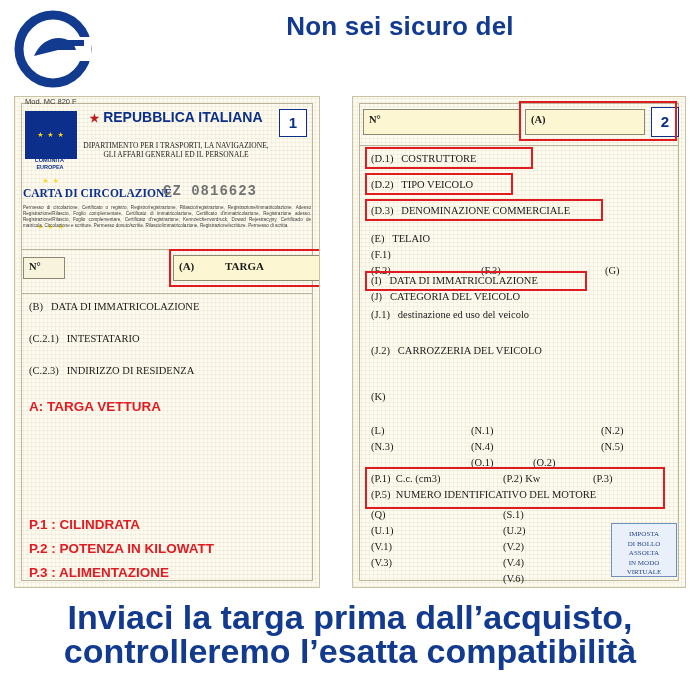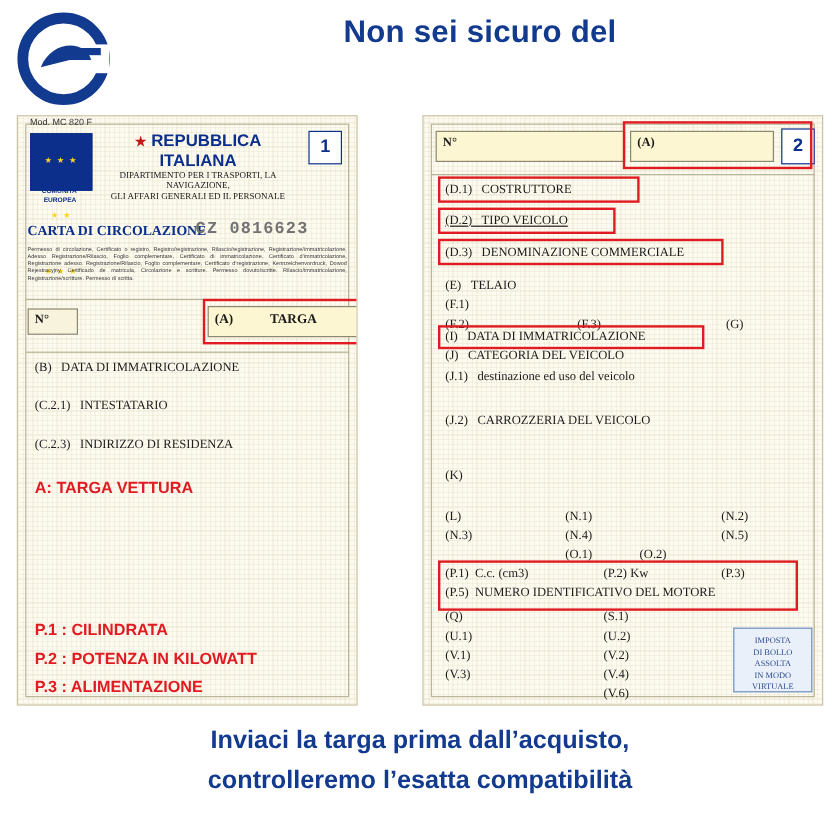--- a/index.html
+++ b/index.html
@@ -25,40 +25,40 @@
     font-size:26px;
     line-height:36px;
     letter-spacing:.2px;
   }
   
   .footer{
     position:absolute;left:0;top:600px;width:700px;
     text-align:center;
     color:#123a8f;
     font-weight:bold;
-    font-size:21px;
+    font-size:34px;
     line-height:34px;
   }
   
   .doc{
     position:absolute;
     background:#fdfbef;
     border:1px solid #c9c3a6;
     box-sizing:border-box;
     overflow:hidden;
   }
   .doc:before{
     content:"";
     position:absolute;inset:0;
     background:
       repeating-linear-gradient(0deg, rgba(210,200,170,.20) 0 1px, rgba(0,0,0,0) 1px 4px),
       repeating-linear-gradient(90deg, rgba(210,200,170,.18) 0 1px, rgba(0,0,0,0) 1px 4px);
     pointer-events:none;
   }
-  #doc-left{left:14px;top:96px;width:284px;height:492px;}
+  #doc-left{left:14px;top:96px;width:306px;height:492px;}
   #doc-right{left:352px;top:96px;width:334px;height:492px;}
 
   .doc-inner{
     position:absolute;inset:6px;
     border:1px solid #b9b49a;
     background:transparent;
   }
   .modcode{
     position:absolute;left:10px;top:0px;
     font-size:7.5px;color:#333;
@@ -247,21 +247,21 @@
   <div class="red-hl" style="left:166px;top:4px;width:158px;height:40px;"></div>
 
   <div class="hr-line" style="top:48px;"></div>
 
   <div class="fld" style="left:18px;top:56px;">
     <span>(D.1)</span>
     &nbsp;&nbsp;<span>COSTRUTTORE</span>
   </div>
   <div class="red-hl" style="left:12px;top:50px;width:168px;height:22px;"></div>
 
-  <div class="fld" style="left:18px;top:82px;text-decoration:underline;">
+  <div class="fld" style="left:18px;top:82px;">
     <span>(D.2)</span>
     &nbsp;&nbsp;<span>TIPO VEICOLO</span>
   </div>
   <div class="red-hl" style="left:12px;top:76px;width:148px;height:22px;"></div>
 
   <div class="fld" style="left:18px;top:108px;">
     <span>(D.3)</span>
     &nbsp;&nbsp;<span>DENOMINAZIONE COMMERCIALE</span>
   </div>
   <div class="red-hl" style="left:12px;top:102px;width:238px;height:22px;"></div>
@@ -306,21 +306,21 @@
   <div class="fld" style="left:180px;top:360px;">(O.2)</div>
 
   <div class="fld" style="left:18px;top:376px;">
     <span>(P.1)</span>
     &nbsp;<span>C.c. (cm3)</span>
   </div>
   <div class="fld" style="left:150px;top:376px;">
     <span>(P.2)</span>
     <span>Kw</span>
   </div>
-  <div class="fld" style="left:248px;top:376px;">(P.3)</div>
+  <div class="fld" style="left:240px;top:376px;">(P.3)</div>
 
   <div class="fld" style="left:18px;top:392px;">
     <span>(P.5)</span>
     &nbsp;<span>NUMERO IDENTIFICATIVO DEL MOTORE</span>
   </div>
   <div class="red-hl" style="left:12px;top:370px;width:300px;height:42px;"></div>
 
   <div class="fld" style="left:18px;top:412px;">(Q)</div>
   <div class="fld" style="left:150px;top:412px;">(S.1)</div>
   <div class="fld" style="left:18px;top:428px;">(U.1)</div>

